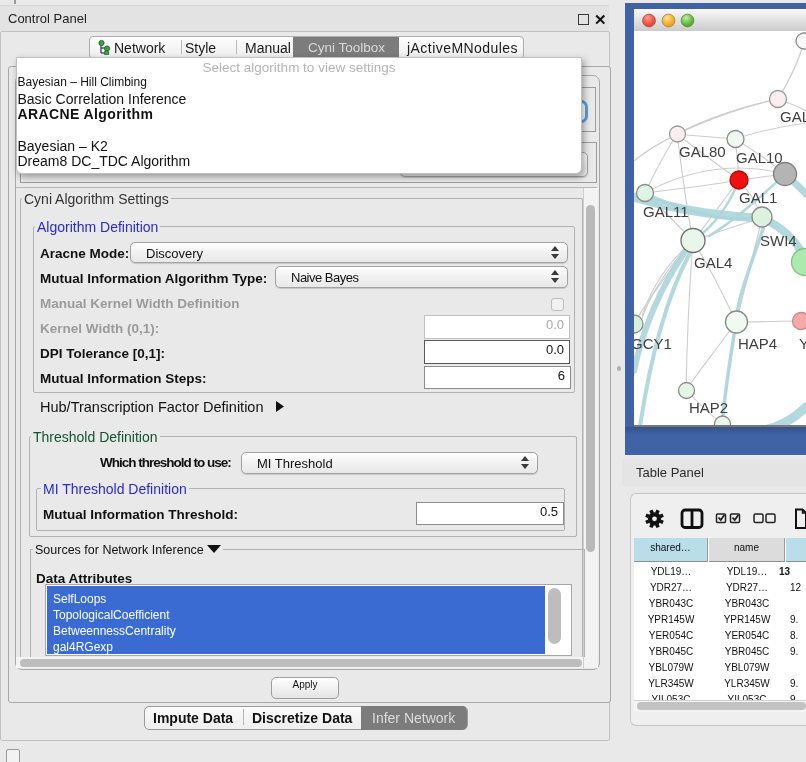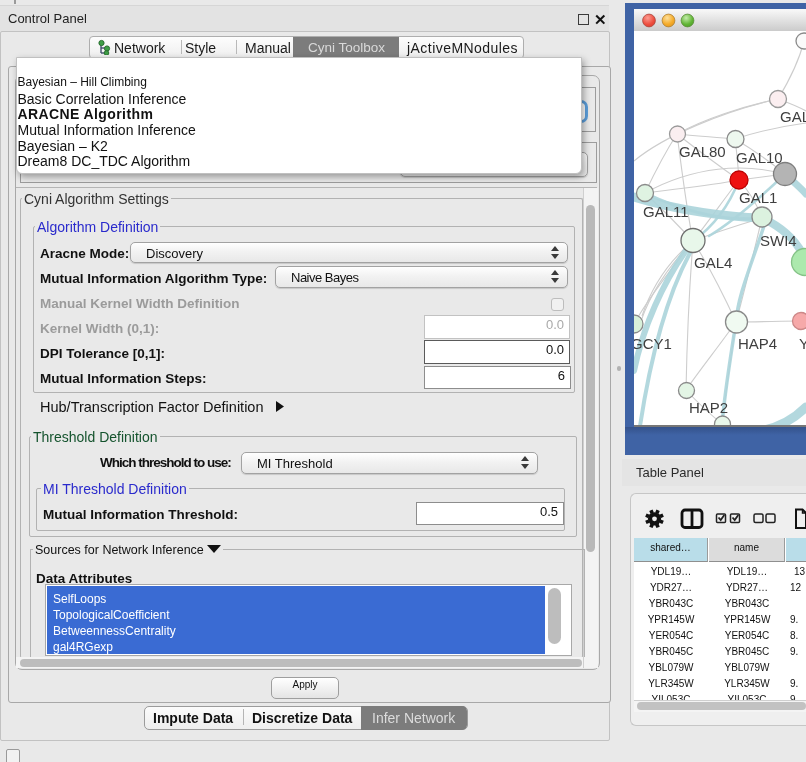--- a/index.html
+++ b/index.html
@@ -123,24 +123,24 @@
 <div class="abs" style="left:144px;top:706px;width:322px;height:22px;background:linear-gradient(#fbfbfb,#eeeeee);border:1px solid #9b9b9b;border-radius:5px;"></div>
 <div class="abs" style="left:243px;top:709px;width:1px;height:16px;background:#b5b5b5;"></div>
 <div class="abs" style="left:361px;top:706px;width:106px;height:24px;background:#7c7c7c;border-radius:0 5px 5px 0;"></div>
 <div class="abs lbl" style="left:153px;top:710px;font-size:14px;">Impute Data</div>
 <div class="abs lbl" style="left:252px;top:710px;font-size:14px;">Discretize Data</div>
 <div class="abs" style="left:372px;top:710px;font-size:14px;color:#dcdcdc;">Infer Network</div>
 
 <div class="abs" style="left:6px;top:749px;width:12px;height:13px;border:1px solid #9a9a9a;border-radius:2px;background:#f2f2f2;"></div>
 
 <div class="abs" style="left:16px;top:57px;width:564px;height:115px;background:#fff;border:1px solid #c0c0c0;border-radius:0 0 6px 6px;box-shadow:2px 3px 7px rgba(0,0,0,0.35);z-index:30;">
+  <div class="abs" style="left:0;top:2px;width:564px;text-align:center;font-size:13.5px;color:#b4b4b4;">Select algorithm to view settings</div>
   <div class="abs" style="left:0.5px;top:17px;font-size:12px;color:#111;">Bayesian – Hill Climbing</div>
   <div class="abs" style="left:0.5px;top:32.5px;font-size:14px;color:#111;">Basic Correlation Inference</div>
   <div class="abs" style="left:0.5px;top:48px;font-size:14px;color:#111;font-weight:bold;letter-spacing:0.4px;">ARACNE Algorithm</div>
-  <div class="abs" style="left:0.5px;top:64px;font-size:14px;color:#111;">Mutual Information Inference</div>
   <div class="abs" style="left:0.5px;top:79.5px;font-size:14px;color:#111;">Bayesian – K2</div>
   <div class="abs" style="left:0.5px;top:95px;font-size:14px;color:#111;">Dream8 DC_TDC Algorithm</div>
 </div>
 <div class="abs" style="left:617px;top:366px;width:4px;height:5px;background:#b2b2b2;border-radius:2px;"></div>
 
 <div class="abs" style="left:625px;top:3px;width:181px;height:452px;background:#3f63a5;"></div>
 <div class="abs" style="left:634px;top:9px;width:172px;height:22px;background:linear-gradient(#f9f9f9,#cbcbcb);border-bottom:1px solid #8e8e8e;"></div>
 <svg class="abs" style="left:640px;top:12px;" width="60" height="17">
   <defs>
     <radialGradient id="tlr" cx="0.4" cy="0.3" r="0.9">
@@ -275,21 +275,21 @@
     <path d="M158.5 3.5 v3.5 h3.5" stroke-width="1.4"></path>
   </g>
 </svg>
 
 <div class="abs" style="left:634px;top:538px;width:172px;height:162px;background:#fff;overflow:hidden;font-size:10px;color:#111;">
   <div class="abs" style="left:0;top:0;width:74px;height:24px;background:#b9dde9;border-right:1px solid #9b9b9b;border-bottom:1px solid #8f8f8f;text-align:center;padding-top:4px;box-sizing:border-box;">shared…</div>
   <div class="abs" style="left:75px;top:0;width:76px;height:24px;background:#dcdcdc;border-right:1px solid #9b9b9b;border-bottom:1px solid #8f8f8f;text-align:center;padding-top:4px;box-sizing:border-box;">name</div>
   <div class="abs" style="left:152px;top:0;width:20px;height:24px;background:#b9dde9;border-bottom:1px solid #8f8f8f;box-sizing:border-box;"></div>
   <div class="abs" style="left:0;top:28px;width:74px;text-align:center;">YDL19…</div>
 <div class="abs" style="left:75px;top:28px;width:76px;text-align:center;">YDL19…</div>
-<div class="abs" style="left:160px;top:28px;">13</div>
+<div class="abs" style="left:145px;top:28px;font-weight:bold;">13</div>
 <div class="abs" style="left:0;top:44px;width:74px;text-align:center;">YDR27…</div>
 <div class="abs" style="left:75px;top:44px;width:76px;text-align:center;">YDR27…</div>
 <div class="abs" style="left:156px;top:44px;">12</div>
 <div class="abs" style="left:0;top:60px;width:74px;text-align:center;">YBR043C</div>
 <div class="abs" style="left:75px;top:60px;width:76px;text-align:center;">YBR043C</div>
 <div class="abs" style="left:0;top:76px;width:74px;text-align:center;">YPR145W</div>
 <div class="abs" style="left:75px;top:76px;width:76px;text-align:center;">YPR145W</div>
 <div class="abs" style="left:156px;top:76px;">9.</div>
 <div class="abs" style="left:0;top:92px;width:74px;text-align:center;">YER054C</div>
 <div class="abs" style="left:75px;top:92px;width:76px;text-align:center;">YER054C</div>

